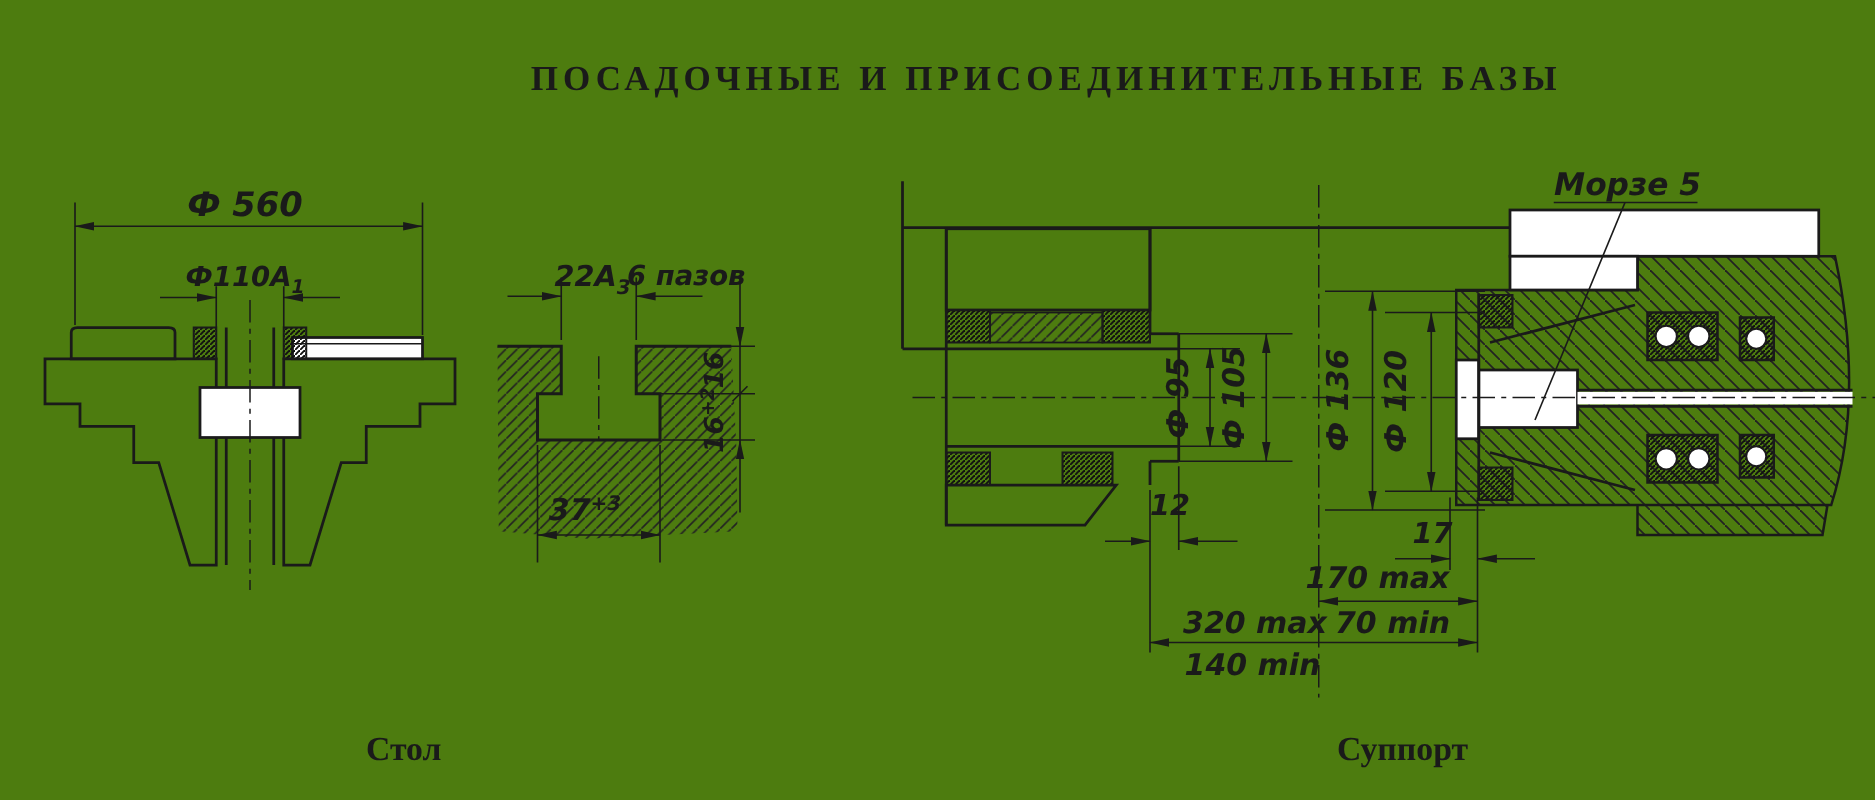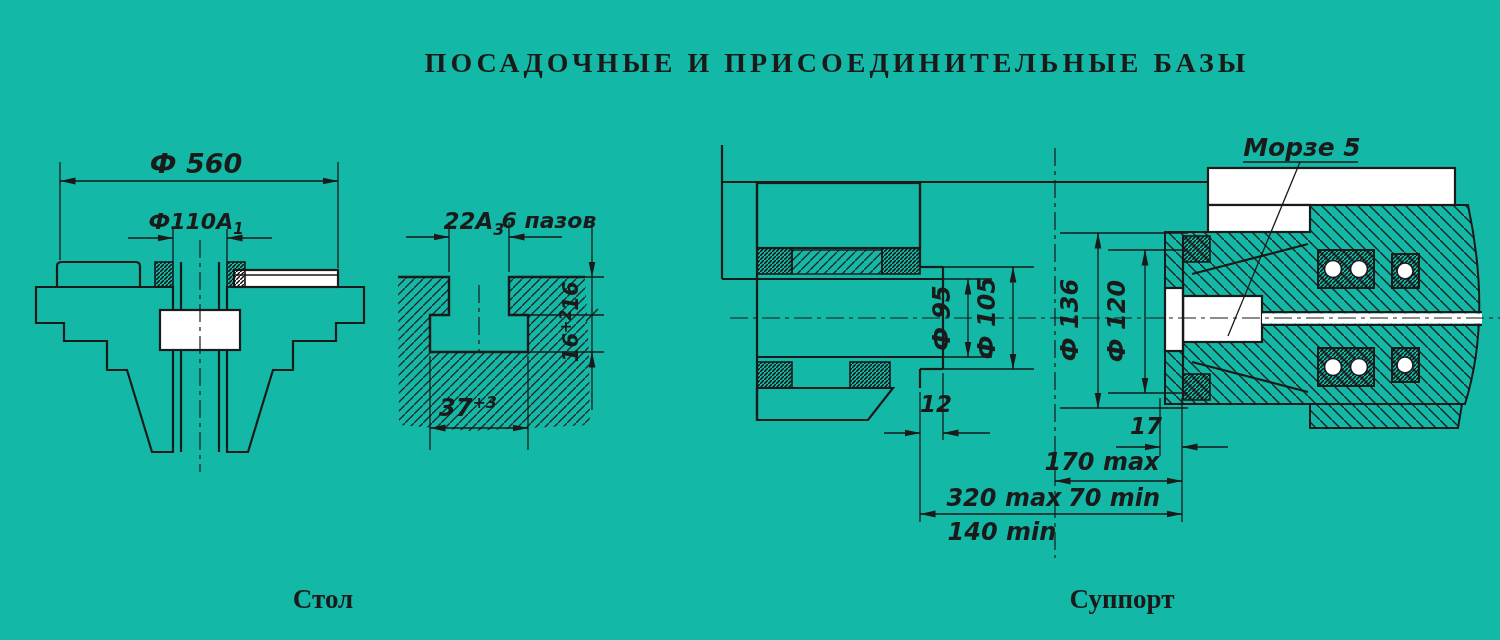--- a/index.html
+++ b/index.html
@@ -1,16 +1,16 @@
 <!DOCTYPE html>
 <html><head>
 <meta charset="utf-8">
 <style>
   html,body{margin:0;padding:0;background:#fff;}
-  .sheet{position:relative;width:1500px;height:640px;background:#14b8a6;overflow:hidden;
+  .sheet{position:relative;width:1500px;height:640px;background:#4d7c0f;overflow:hidden;
          font-family:"Liberation Serif", serif;}
   svg{position:absolute;left:0;top:0;}
   .ttl{font-family:"Liberation Serif", serif;font-weight:bold;font-size:28px;letter-spacing:4px;fill:#1a1a1a;}
   .cap{font-family:"Liberation Serif", serif;font-weight:bold;font-size:27px;fill:#1a1a1a;}
   .dim{font-family:"DejaVu Sans", sans-serif;font-style:italic;font-weight:600;fill:#1a1a1a;}
   .ln{stroke:#1a1a1a;stroke-width:2.2;fill:none;}
   .lnt{stroke:#1a1a1a;stroke-width:1.3;fill:none;}
   .prof{stroke:#1a1a1a;stroke-width:2.4;fill:none;}
   .cl{stroke:#1a1a1a;stroke-width:1.2;fill:none;stroke-dasharray:18 5 4 5;}
   .wht{fill:#ffffff;stroke:#1a1a1a;stroke-width:2.2;}

